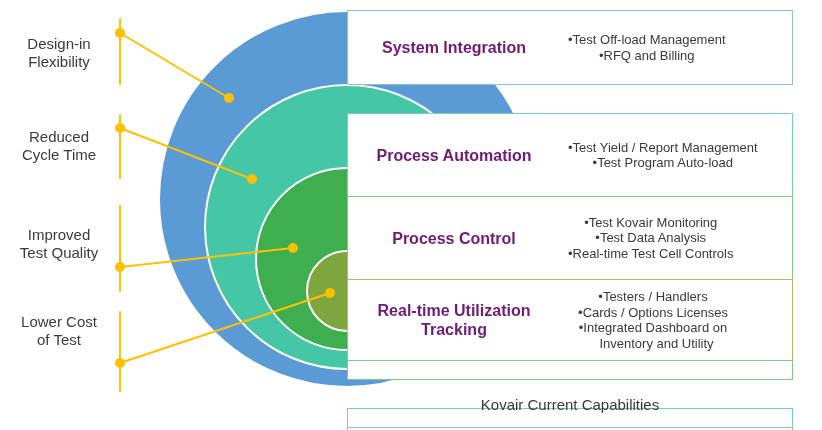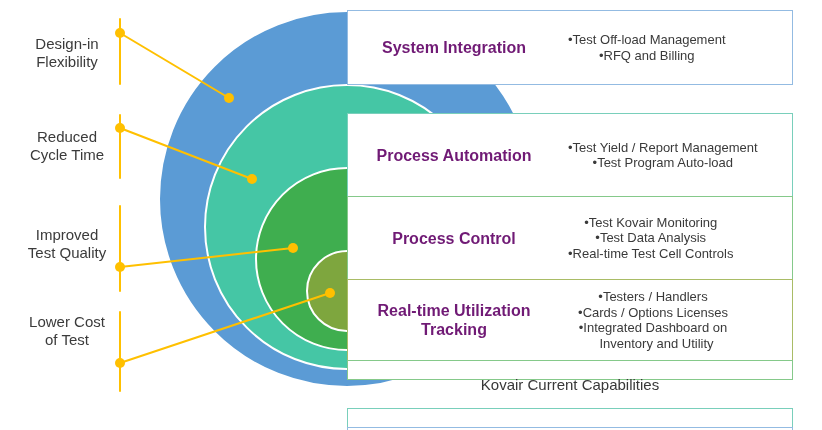--- a/index.html
+++ b/index.html
@@ -32,33 +32,33 @@
     width:212px;text-align:center;color:#701a75;font-weight:bold;
     font-size:16px;line-height:19px;padding:0 4px;box-sizing:border-box;
   }
   .bullets{font-size:13px;line-height:15.5px;color:#3A3A3A;padding-left:8px;text-align:center;}
   .bullets.narrow{max-width:170px;}
   .bullet{padding-left:7px;text-indent:-7px;}
   .bullet::before{content:"\2022";}
 
   
   .benefit{
-    position:absolute;left:12px;width:110px;text-align:center;
+    position:absolute;left:4px;width:110px;text-align:center;
     font-size:15px;line-height:17.5px;color:#3B3B3B;white-space:pre-line;
   }
   .benefit.b1{top:35px;}
   .benefit.b2{top:128px;}
   .benefit.b3{top:226px;}
   .benefit.b4{top:313px;}
 
   
   .connectors{position:absolute;left:0;top:0;pointer-events:none;}
 
   .caption{
-    position:absolute;left:347px;top:376px;width:446px;text-align:center;
+    position:absolute;left:347px;top:396px;width:446px;text-align:center;
     font-size:15px;color:#383838;
   }
 </style>
 </head>
 <body>
 
 <div class="stage">
 
   <div class="ring ring-blue"></div>
   <div class="ring ring-teal"></div>

